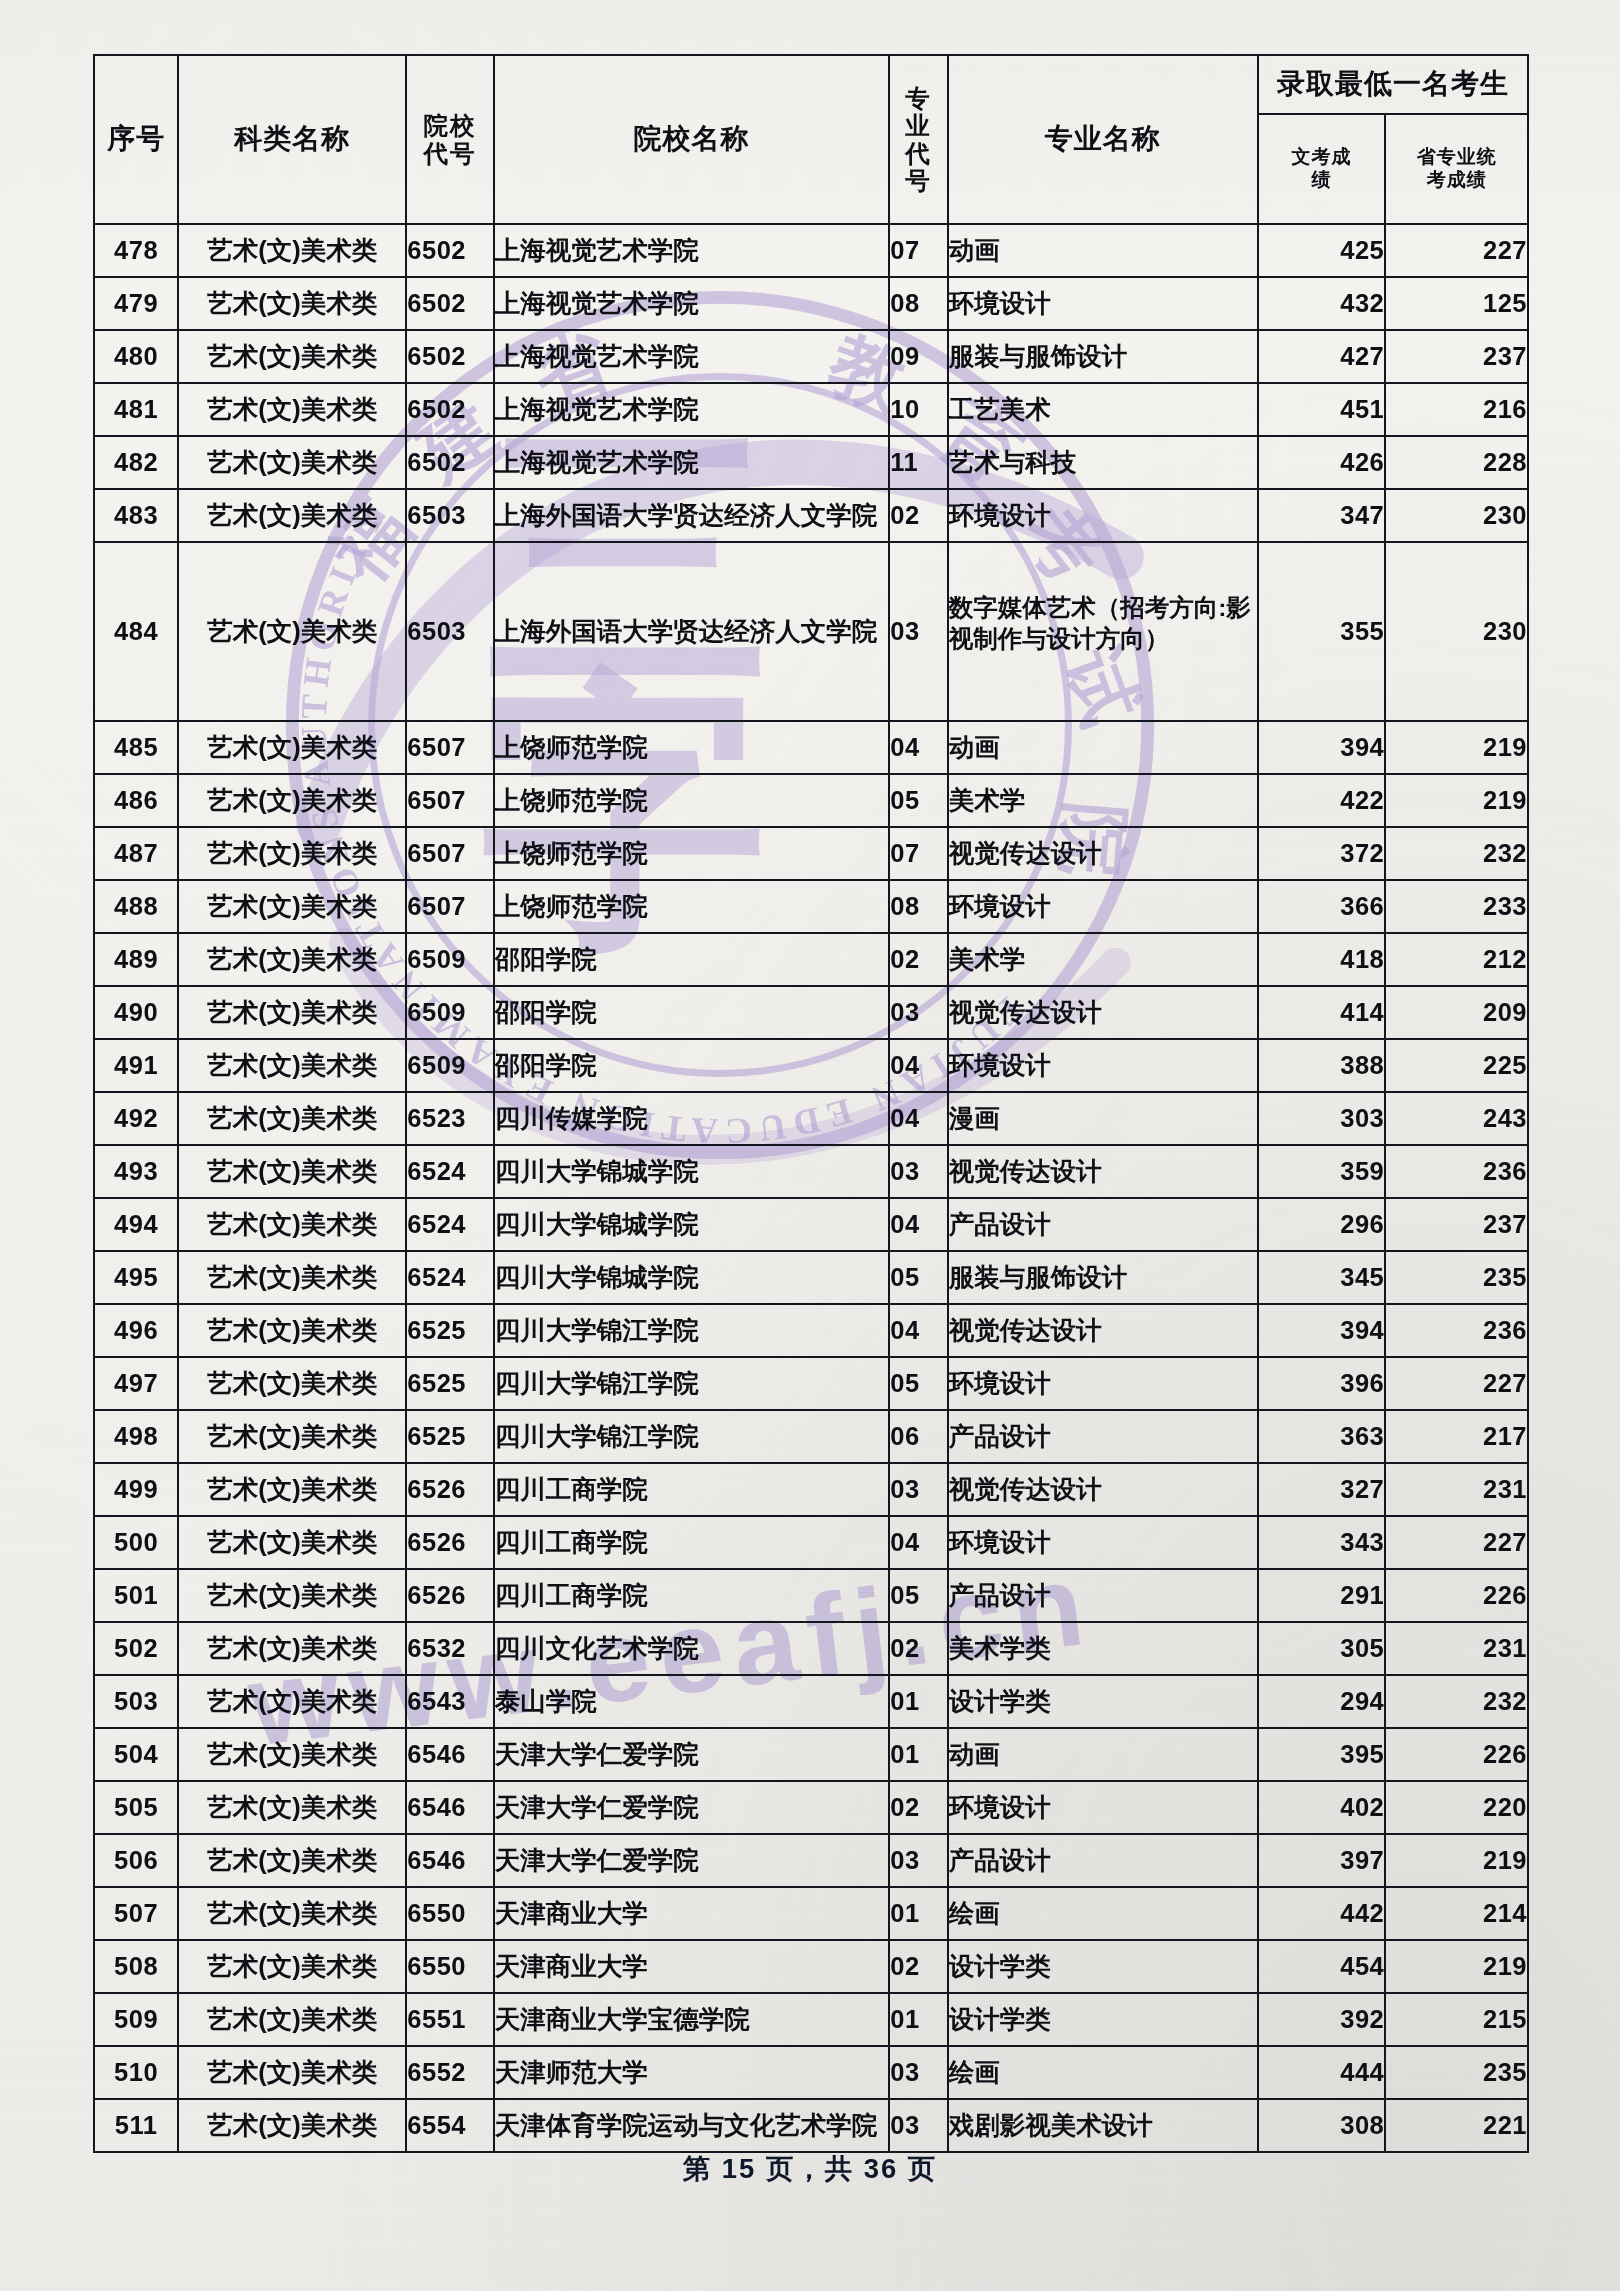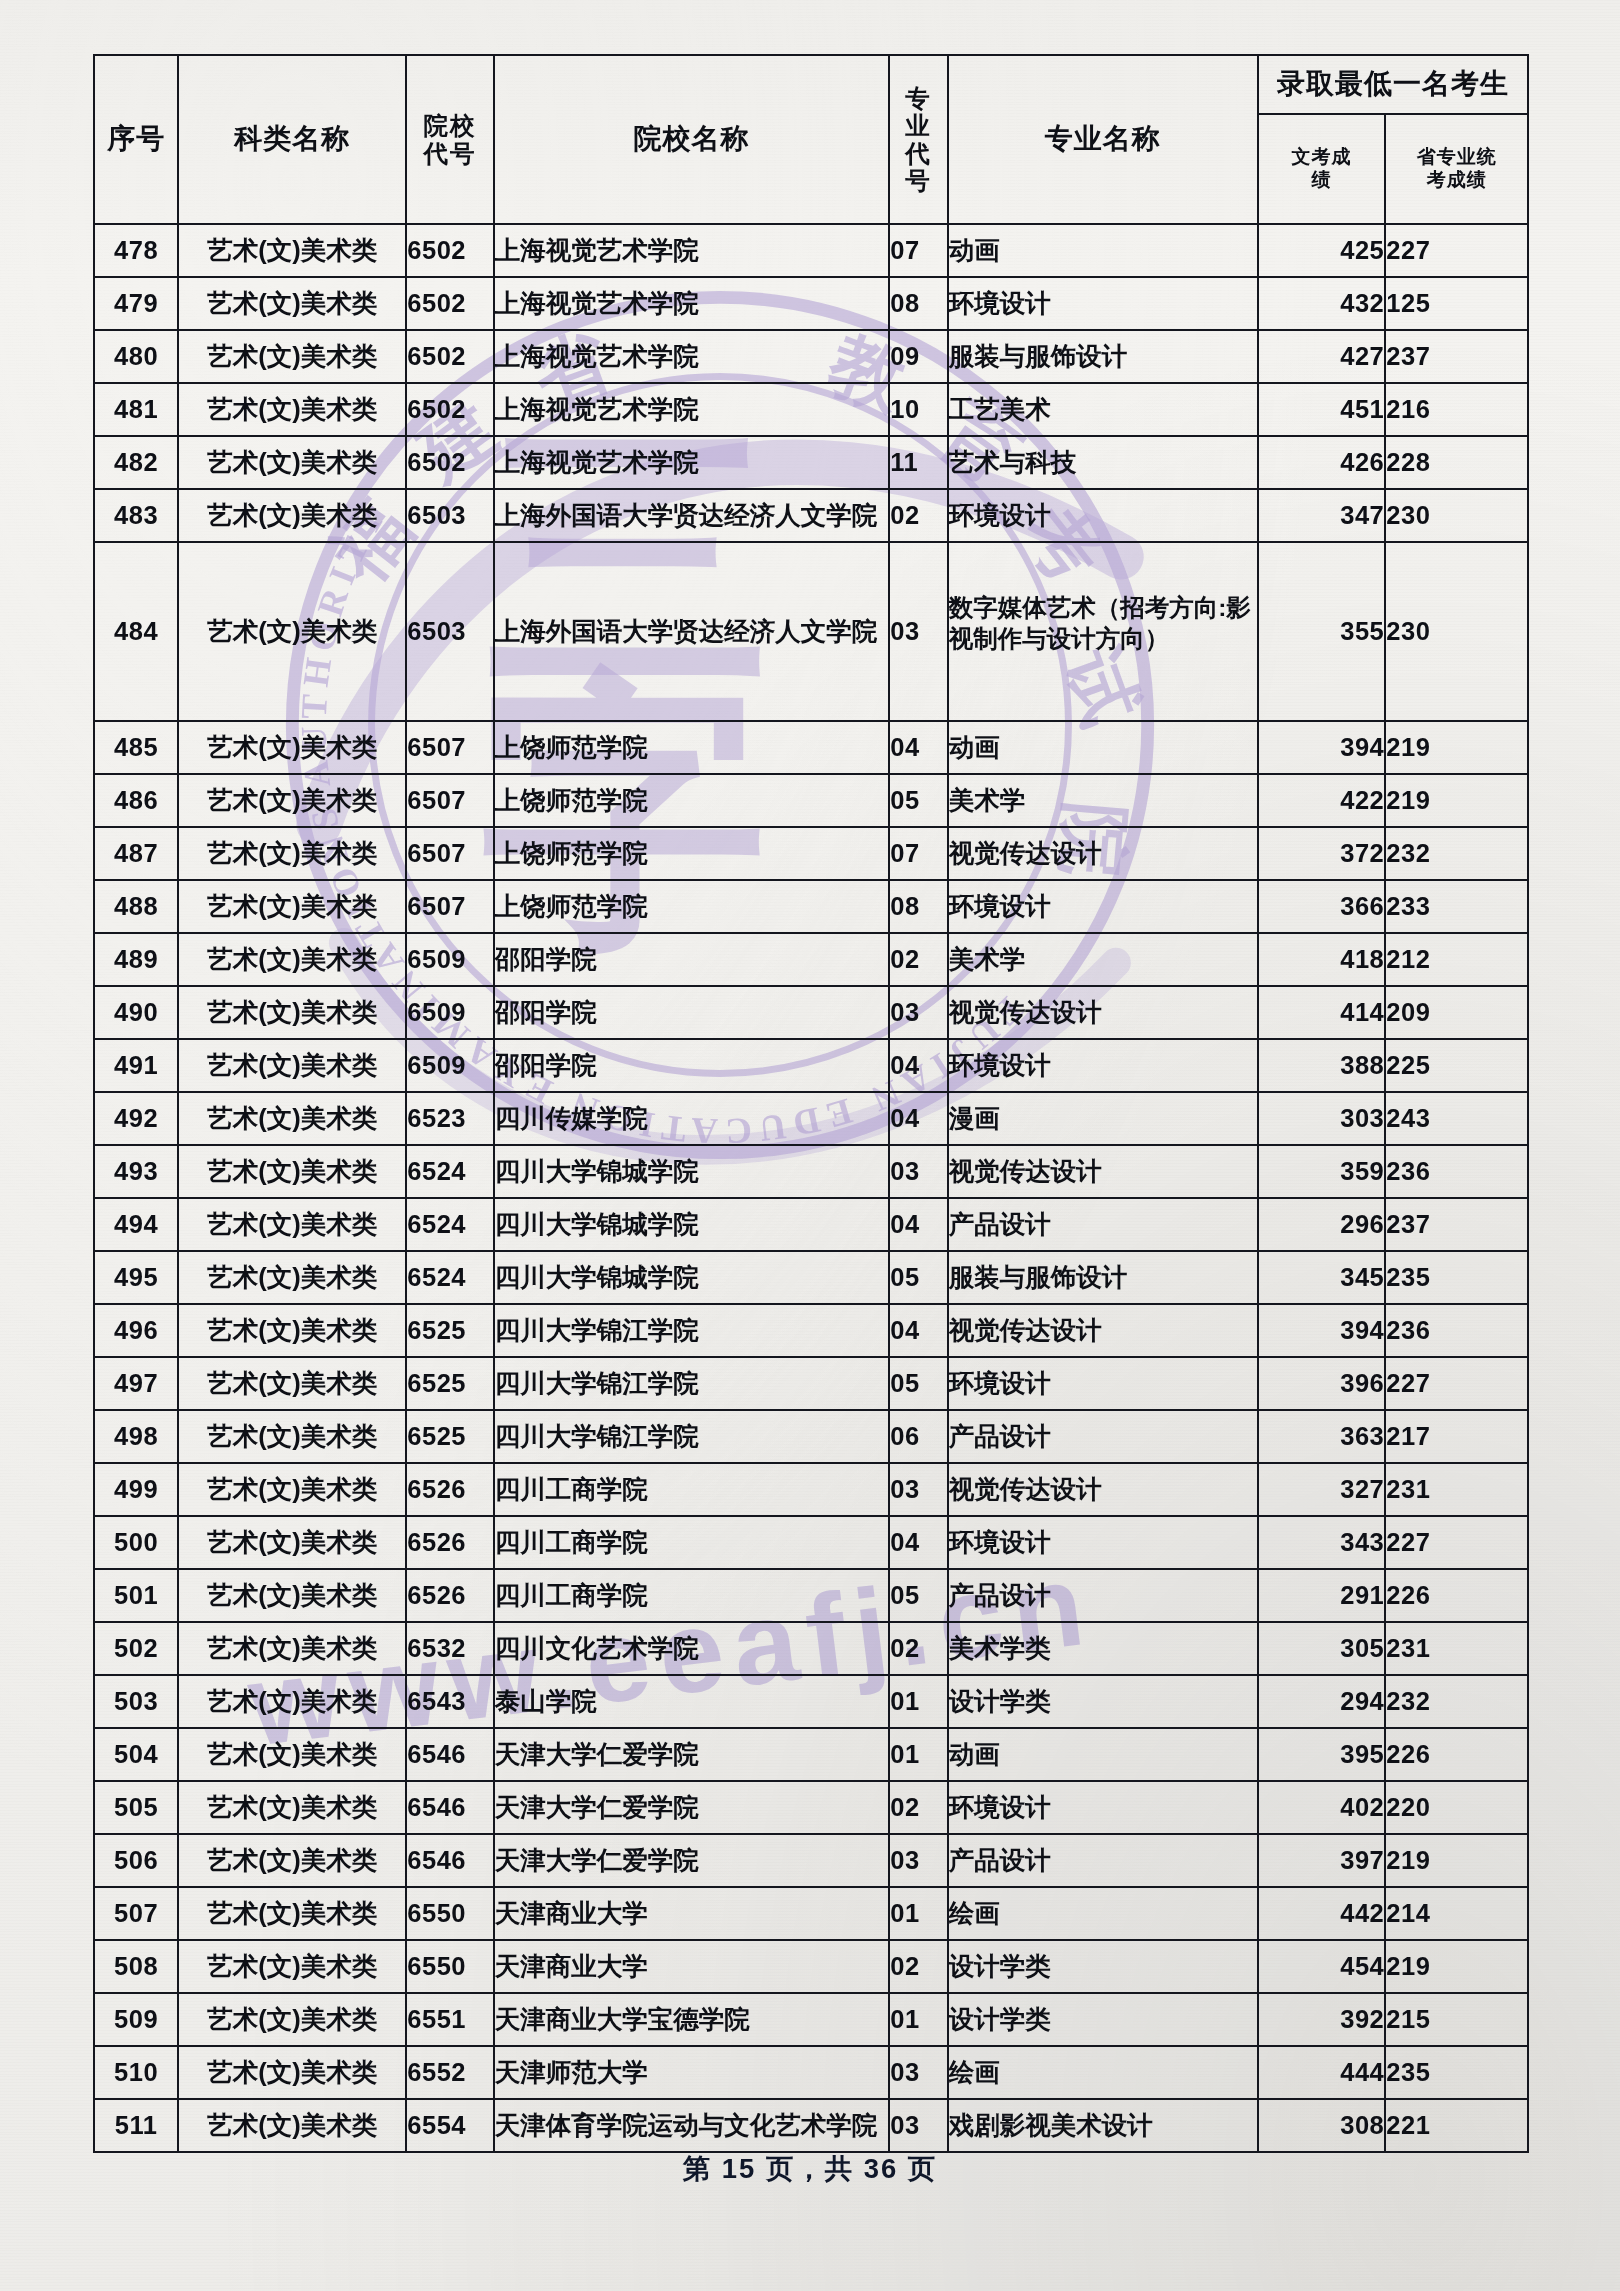--- a/index.html
+++ b/index.html
@@ -117,21 +117,21 @@
     font-size: 25.5px;
     letter-spacing: 0.5px;
   }
   td.c-seq    { text-align: center; }
   td.c-cat    { text-align: center; letter-spacing: 0px; }
   td.c-ucode  { text-align: left; }
   td.c-uname  { text-align: left; padding-left: 8.8px; letter-spacing: 0px;}
   td.c-mcode  { text-align: left; padding-left: 9.8px; }
   td.c-mname  { text-align: left; padding-left: 8.8px; letter-spacing: 0px; line-height: 1.3; border-radius: 12px;}
   td.c-score  { text-align: right; margin-left: 28px; }
-  td.c-pro    { text-align: left; }
+  td.c-pro    { text-align: right; }
 
   td.c-mname.multi {
     padding-top: 5.9px;
     padding-bottom: 22px;
     font-size: 24.5px;
   }
   tr.tall-row td { height: 149px; }
 
   
   #footer {

